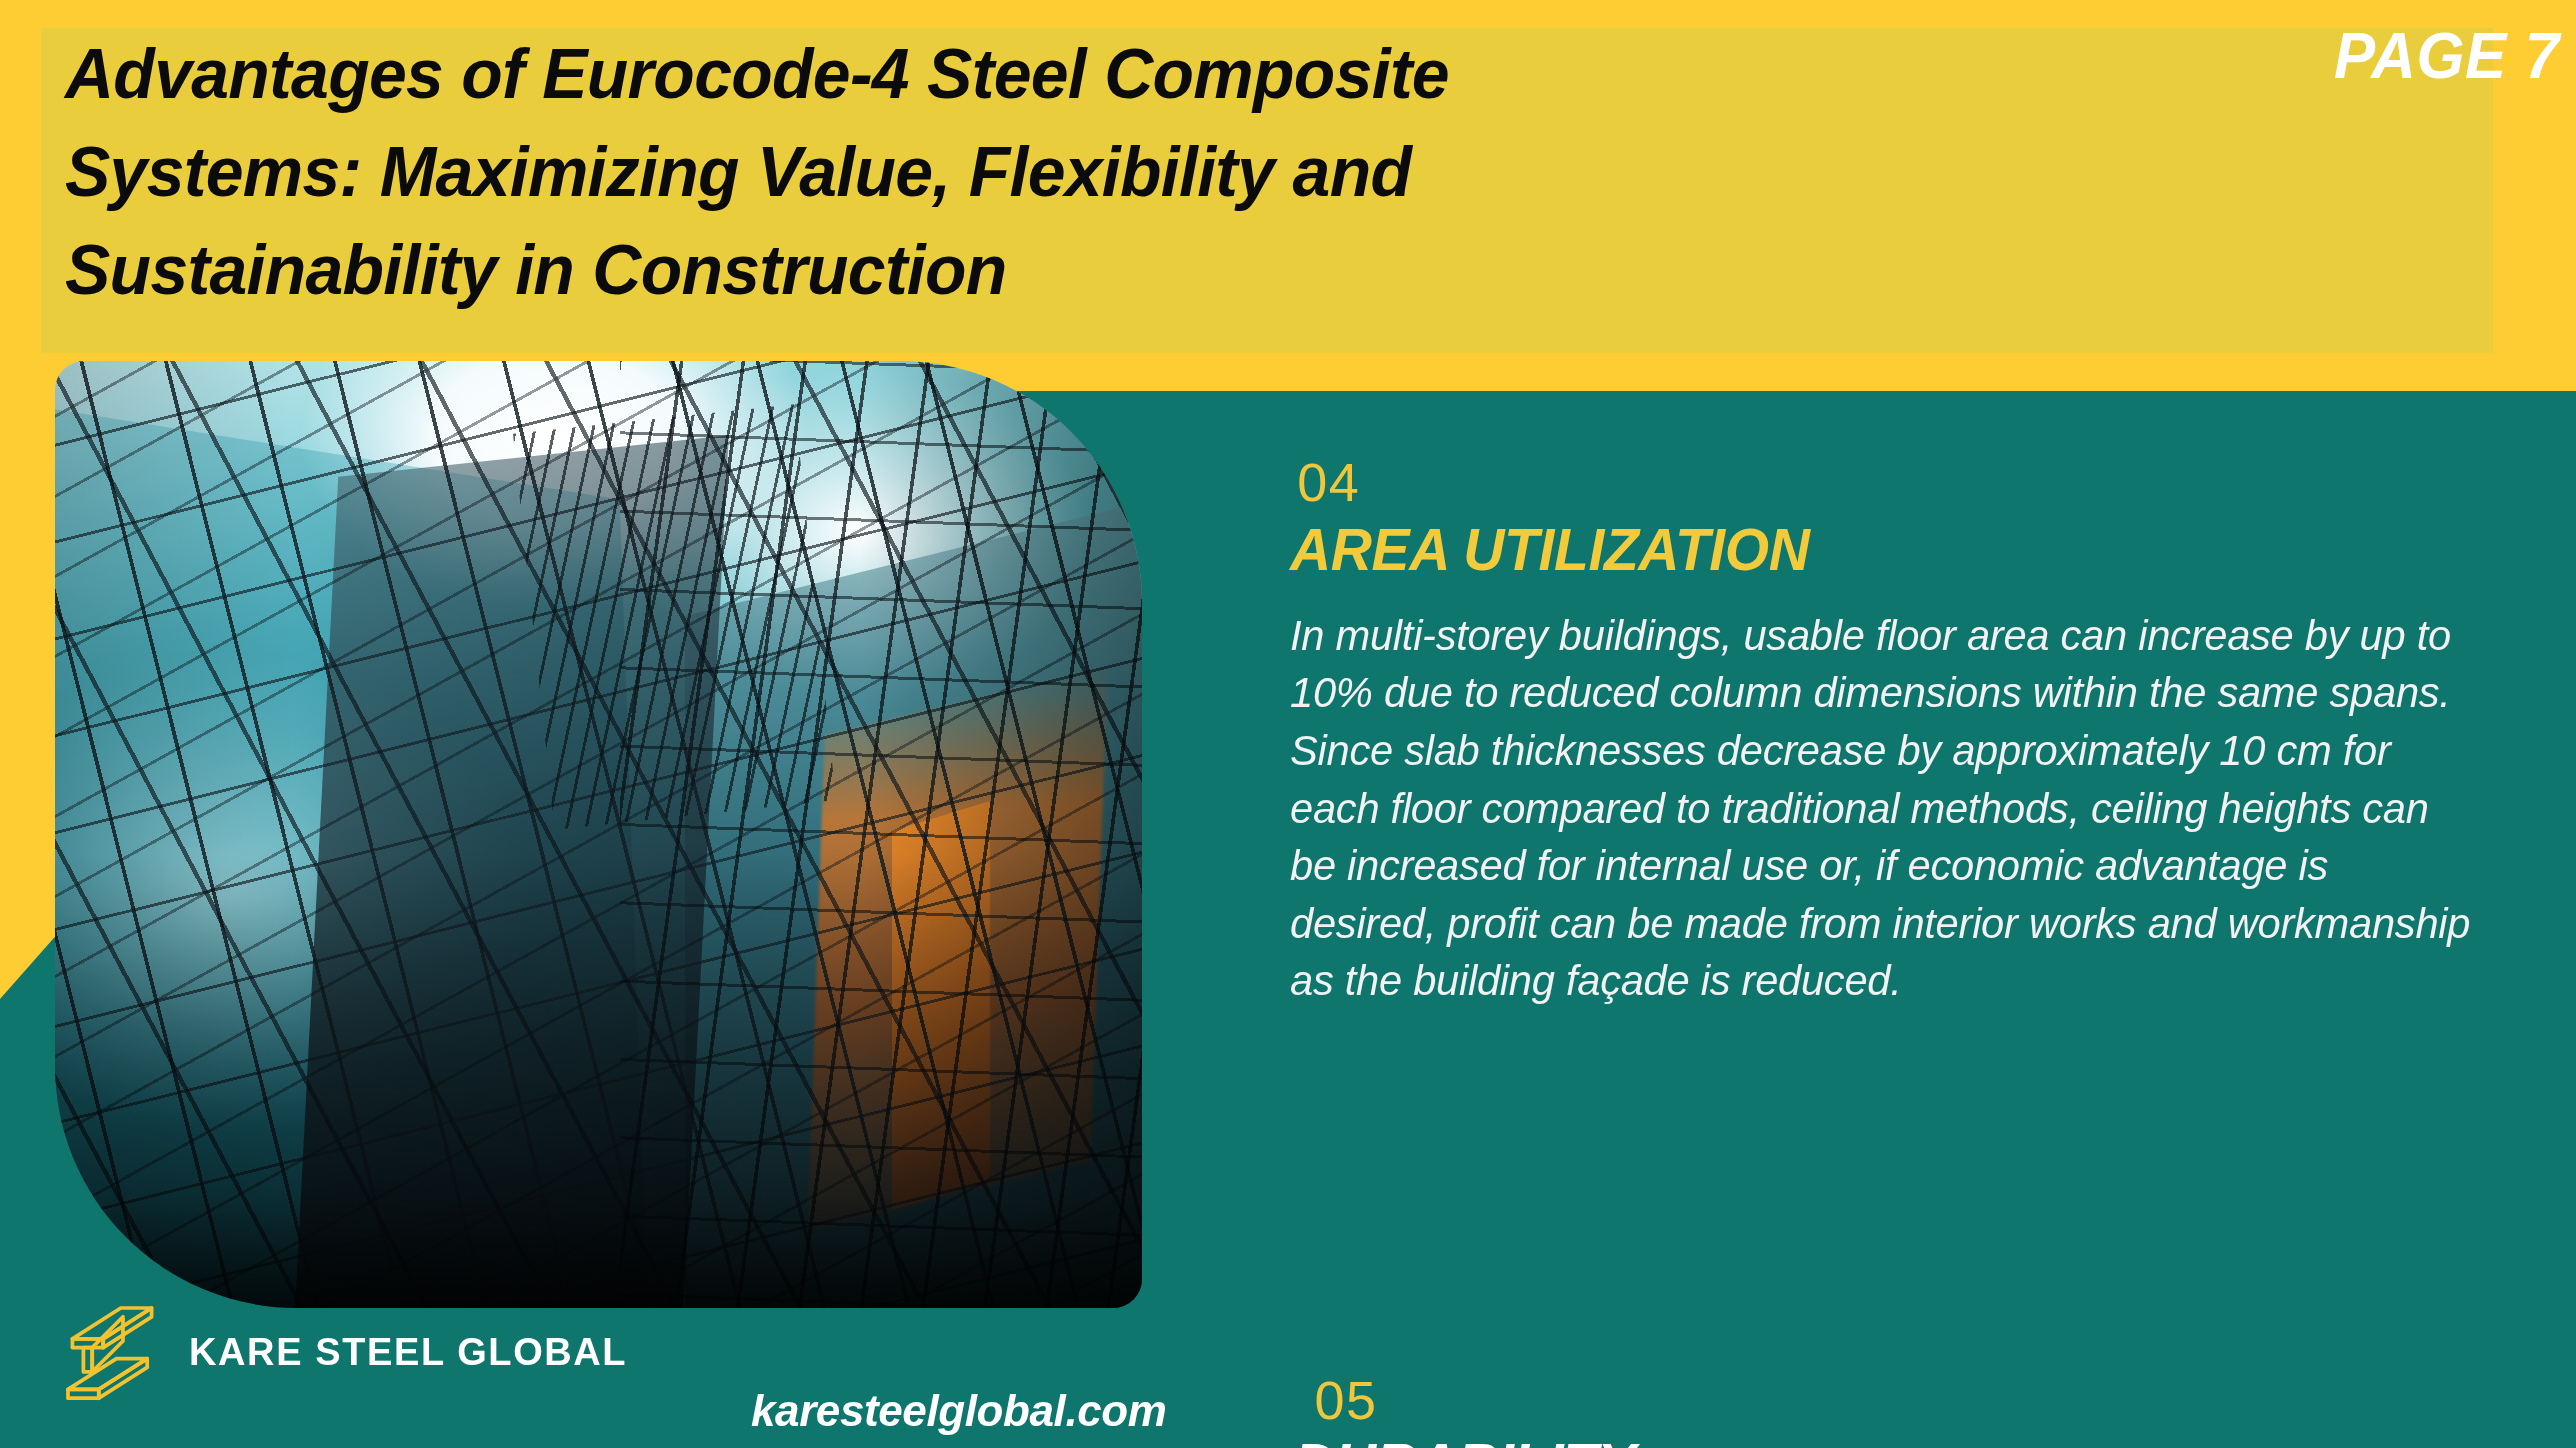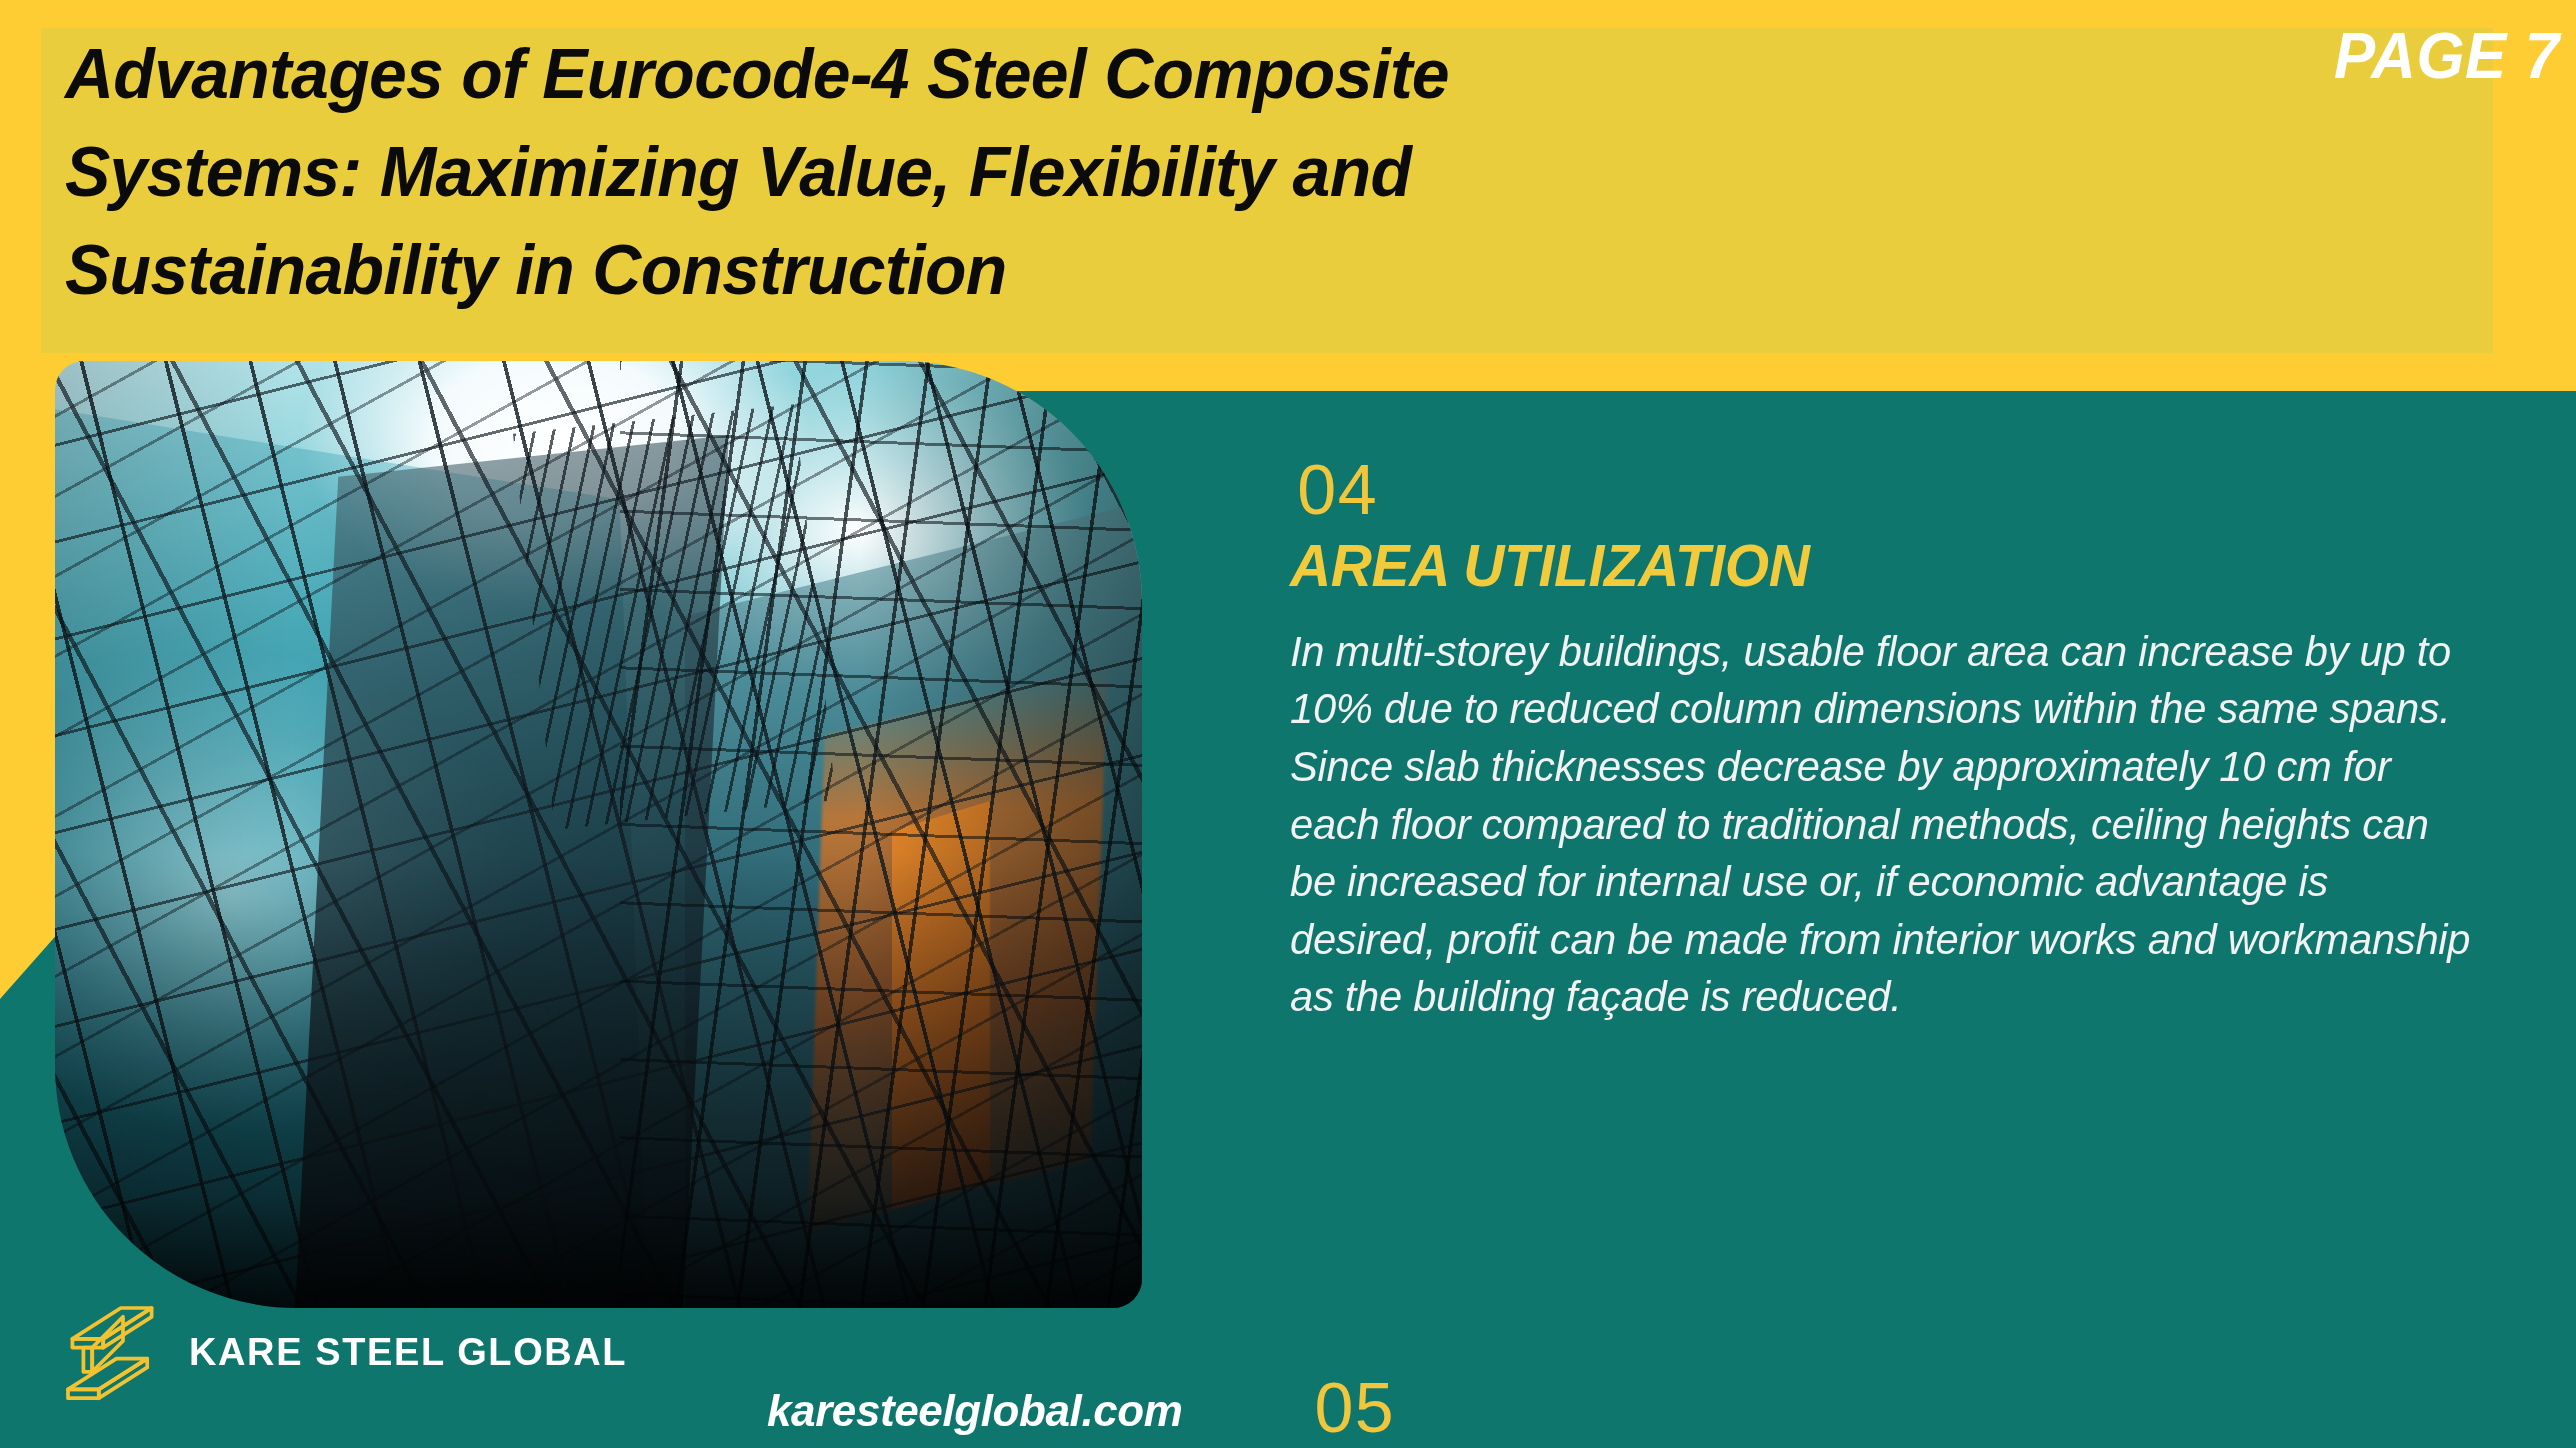--- a/index.html
+++ b/index.html
@@ -164,36 +164,36 @@
   .beam-icon{ width:110px; height:110px; display:block; }
   .logo-text{
     color:#ffffff;
     font-size:38px;
     font-weight:700;
     letter-spacing:1.6px;
   }
 
   
   .website{
-    position:absolute; left:767px; top:1386px;
+    position:absolute; left:751px; top:1386px;
     color:#ffffff;
     font-size:44px;
     font-weight:900;
     font-style:italic;
     letter-spacing:-0.4px;
   }
 
   
   .content{
     position:absolute; left:1290px; top:455px;
     width:1248px;
   }
   .sec-num{
     color:#F0C73C;
-    font-size:70px;
+    font-size:54px;
     font-weight:300;
     line-height:1;
     letter-spacing:1.5px;
   }
   .sec-title{
     font-size:60px;
     font-weight:900;
     font-style:italic;
     letter-spacing:-0.4px;
     line-height:1.04;

